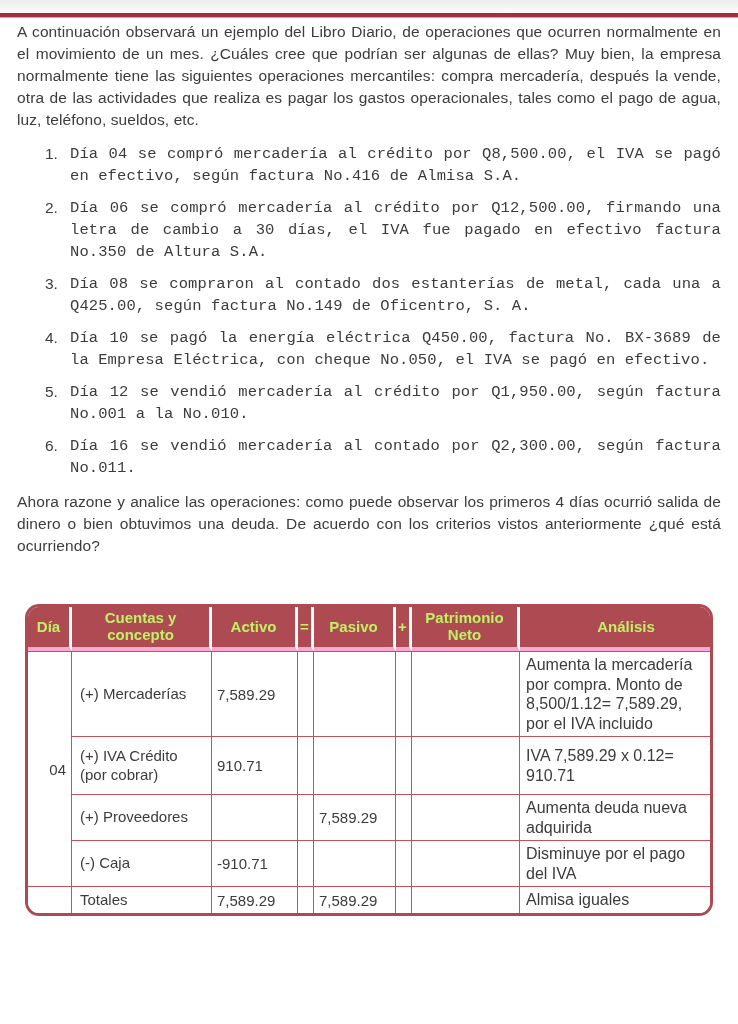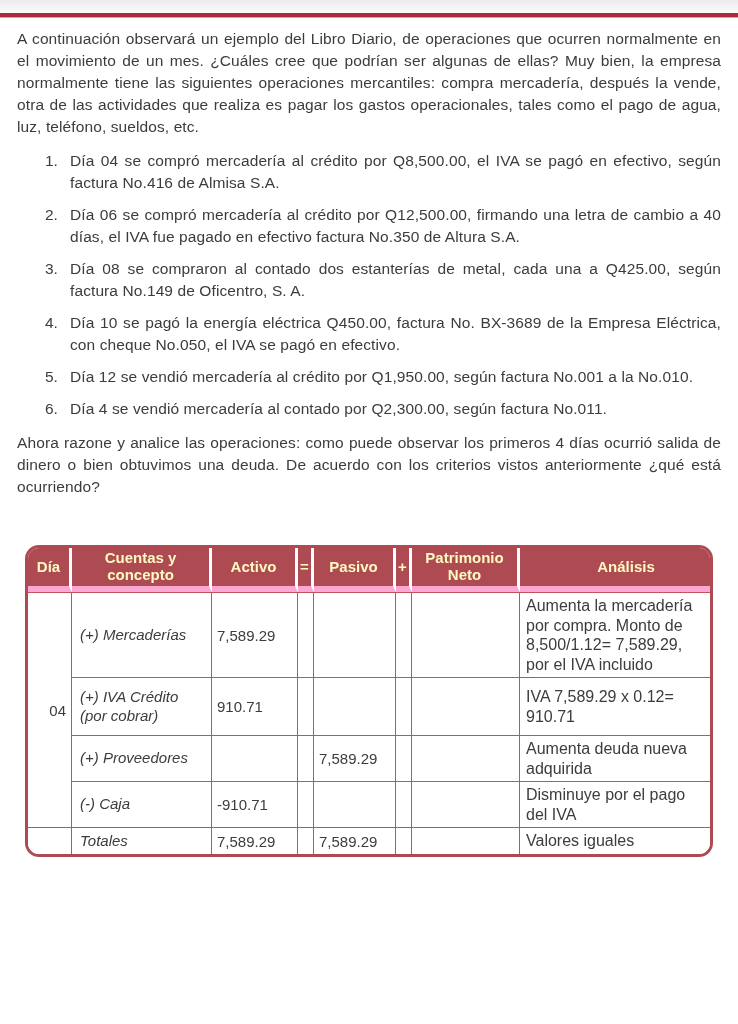--- a/index.html
+++ b/index.html
@@ -10,102 +10,102 @@
   }
   *{margin:0;padding:0;box-sizing:border-box;}
   html,body{background:#ffffff;}
   .page{
     width:738px;height:1024px;background:#ffffff;overflow:hidden;
     font-family:"Liberation Sans","DejaVu Sans",sans-serif;
     color:var(--text);
   }
   .scan-top{height:13px;background:linear-gradient(#ececec,#fbfbfb);}
   .top-rule{height:4px;background:var(--top-rule);box-shadow:0 1px 0 #d9a0aa;}
-  .content{padding:11px 17px 0 17px;}
+  .content{padding:4px 17px 0 17px;}
   .para{
     font-size:15.5px;line-height:22px;text-align:justify;
     margin-bottom:12px;letter-spacing:0.1px;
   }
   .examples{margin:0 0 12px 0;list-style:none;}
   .li{
     display:grid;grid-template-columns:25px 1fr;column-gap:0;
     margin-left:28px;margin-bottom:10px;
     font-size:15.5px;line-height:22px;
   }
   .li .num{text-align:left;}
-  .li .txt{text-align:justify;letter-spacing:0.1px;}
+  .li .txt{text-align:justify;letter-spacing:0.1px;font-family:Liberation Mono, monospace;}
   
   .table-wrap{
     margin:47px 25px 0 25px;
     border:3px solid var(--header-bg);
     border-radius:14px;overflow:hidden;background:#ffffff;
   }
   table{
     width:100%;border-collapse:separate;border-spacing:0;table-layout:fixed;
     font-size:15px;color:var(--text);
   }
   col.c-dia{width:44px;} col.c-cta{width:140px;} col.c-act{width:86px;}
   col.c-eq{width:16px;}  col.c-pas{width:82px;}  col.c-pl{width:16px;}
   col.c-pat{width:108px;}
   th{
-    background:var(--header-bg);color:#fef9c3;font-weight:bold;
+    background:var(--header-bg);color:#bef264;font-weight:bold;
     font-size:15px;line-height:1.12;text-align:center;vertical-align:middle;
-    border-right:3px solid #ffffff;border-bottom:6px solid #f9a8d4;
+    border-right:3px solid #ffffff;border-bottom:4px solid #f9a8d4;
     height:44px;padding:2px 2px;
   }
   th:last-child{border-right:none;padding-left:24px;}
   td{
     border-right:1px solid var(--table-border);
     border-bottom:1px solid var(--table-border);
     vertical-align:middle;padding:2px 5px;background:#ffffff;
   }
   td:last-child{border-right:none;}
   tr.r1 td{border-top:1px solid var(--table-border);}
   tbody tr:last-child td{border-bottom:none;}
   tr.r1{height:78px;} tr.r2{height:58px;} tr.r3{height:43px;margin-left:34px;}
   tr.r4{height:42px;} tr.tot{height:26px;}
   td.day{text-align:right;}
-  td.cta{padding-left:8px;line-height:1.25;font-style:italic;}
+  td.cta{padding-left:8px;line-height:1.25;}
   td.num{text-align:left;padding-right:8px;}
   td.an{font-size:16px;line-height:1.22;padding:3px 4px 3px 6px;}
 </style>
 </head>
 <body>
 
 <div class="page">
   <div class="scan-top"></div>
   <div class="top-rule"></div>
 
   <div class="content">
     <p class="para">A continuación observará un ejemplo del Libro Diario, de operaciones que ocurren normalmente en el movimiento de un mes. ¿Cuáles cree que podrían ser algunas de ellas? Muy bien, la empresa normalmente tiene las siguientes operaciones mercantiles: compra mercadería, después la vende, otra de las actividades que realiza es pagar los gastos operacionales, tales como el pago de agua, luz, teléfono, sueldos, etc.</p>
 
     <ol class="examples">
       <li class="li">
         <span class="num">1.</span>
         <span class="txt">Día 04 se compró mercadería al crédito por Q8,500.00, el IVA se pagó en efectivo, según factura No.416 de Almisa S.A.</span>
       </li>
       <li class="li">
         <span class="num">2.</span>
-        <span class="txt">Día 06 se compró mercadería al crédito por Q12,500.00, firmando una letra de cambio a 40 días, el IVA fue pagado en efectivo factura No.350 de Altura S.A.</span>
+        <span class="txt">Día 06 se compró mercadería al crédito por Q12,500.00, firmando una letra de cambio a 30 días, el IVA fue pagado en efectivo factura No.350 de Altura S.A.</span>
       </li>
       <li class="li">
         <span class="num">3.</span>
         <span class="txt">Día 08 se compraron al contado dos estanterías de metal, cada una a Q425.00, según factura No.149 de Oficentro, S. A.</span>
       </li>
       <li class="li">
         <span class="num">4.</span>
         <span class="txt">Día 10 se pagó la energía eléctrica Q450.00, factura No. BX-3689 de la Empresa Eléctrica, con cheque No.050, el IVA se pagó en efectivo.</span>
       </li>
       <li class="li">
         <span class="num">5.</span>
         <span class="txt">Día 12 se vendió mercadería al crédito por Q1,950.00, según factura No.001 a la No.010.</span>
       </li>
       <li class="li">
         <span class="num">6.</span>
-        <span class="txt">Día 4 se vendió mercadería al contado por Q2,300.00, según factura No.011.</span>
+        <span class="txt">Día 16 se vendió mercadería al contado por Q2,300.00, según factura No.011.</span>
       </li>
     </ol>
 
     <p class="para">Ahora razone y analice las operaciones: como puede observar los primeros 4 días ocurrió salida de dinero o bien obtuvimos una deuda. De acuerdo con los criterios vistos anteriormente ¿qué está ocurriendo?</p>
   </div>
 
   <div class="table-wrap">
     <table>
       <colgroup>
         <col class="c-dia">
@@ -168,18 +168,18 @@
           <td class="an">Disminuye por el pago del IVA</td>
         </tr>
         <tr class="tot">
           <td></td>
           <td class="cta">Totales</td>
           <td class="num">7,589.29</td>
           <td></td>
           <td class="num">7,589.29</td>
           <td></td>
           <td></td>
-          <td class="an">Valores iguales</td>
+          <td class="an">Almisa iguales</td>
         </tr>
       </tbody>
     </table>
   </div>
 </div>
 
 </body></html>

